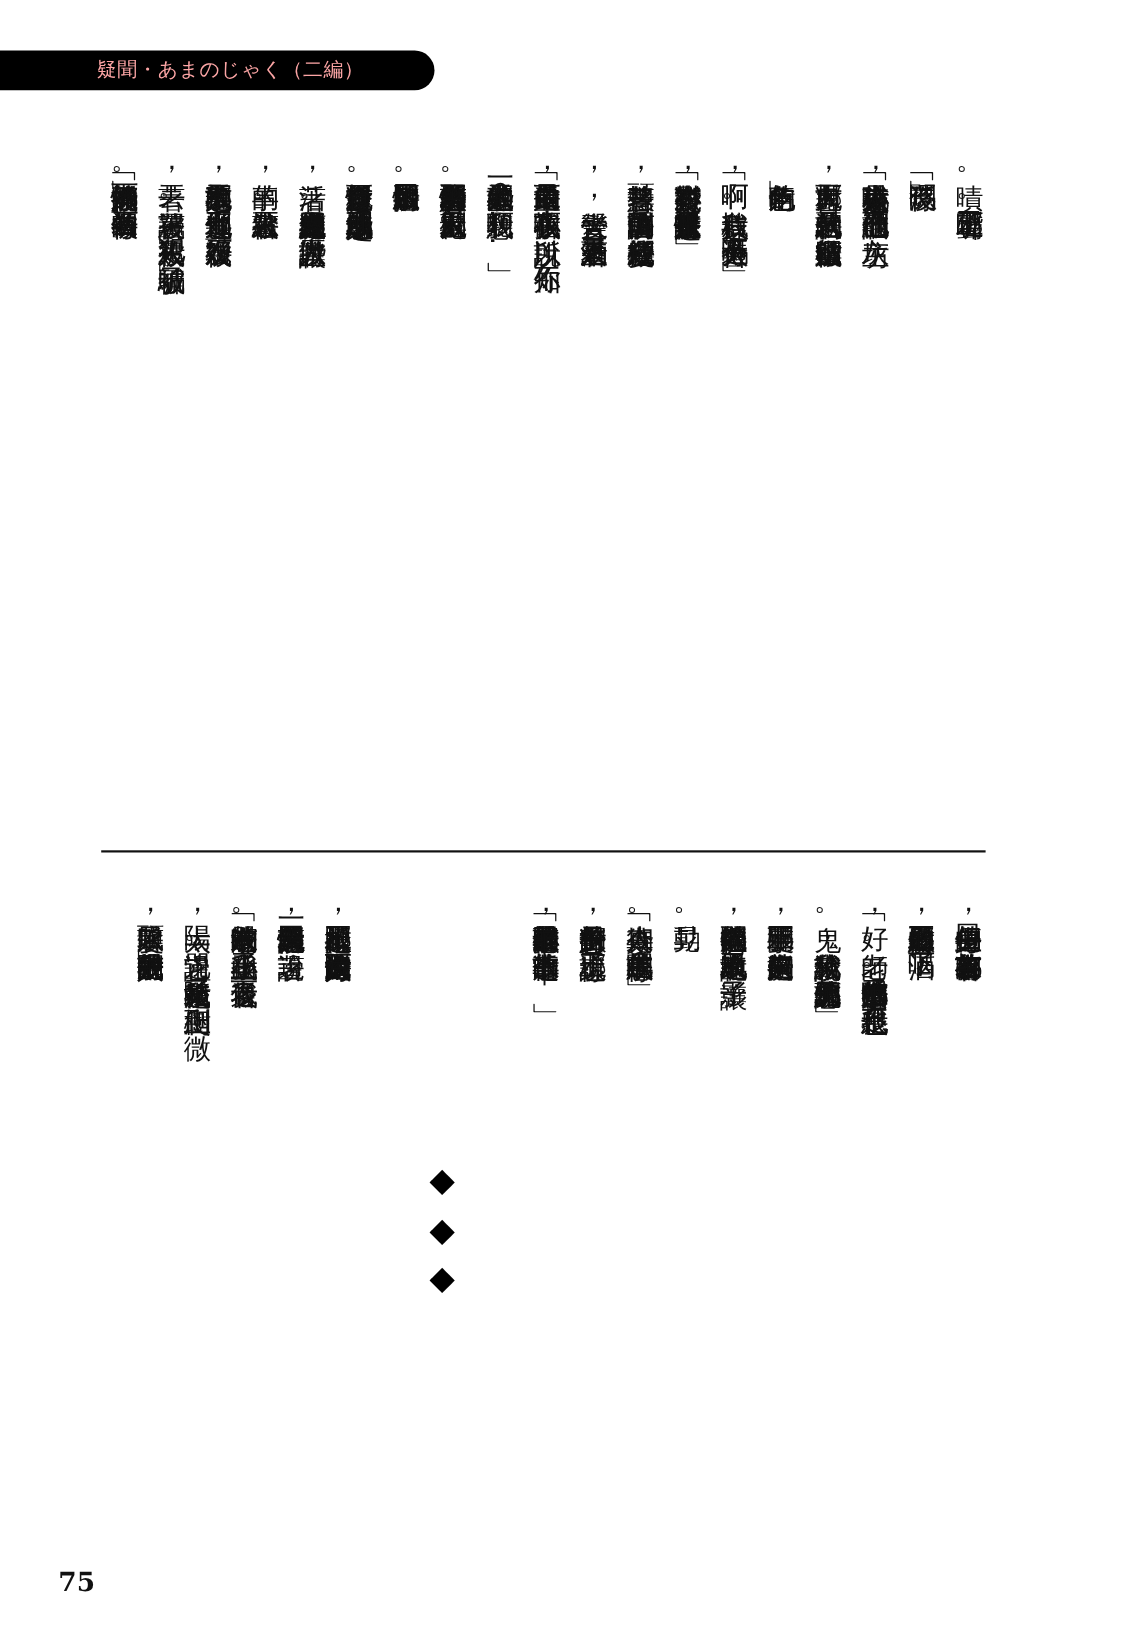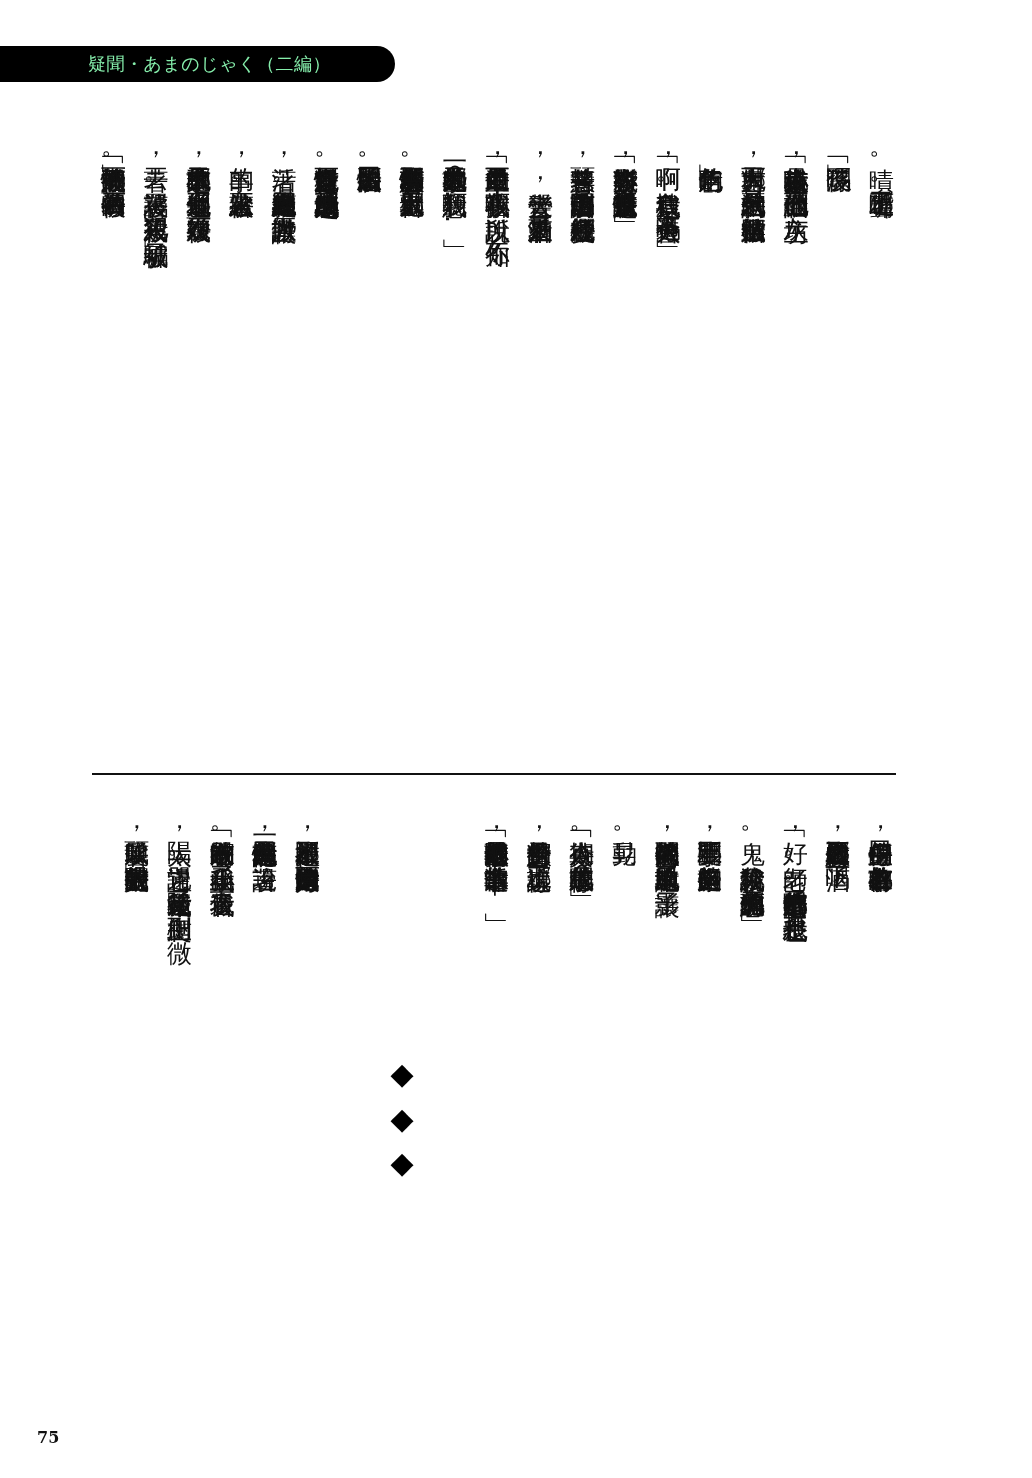--- a/index.html
+++ b/index.html
@@ -24,21 +24,21 @@
       background: #000000;
       border-radius: 0 18px 18px 0;
     }
     .header-title {
       position: absolute;
       left: 88px;
       top: 7px;
       font-family: "DejaVu Serif", "Liberation Serif", serif;
       font-size: 18px;
       line-height: 22px;
-      color: #86efac;
+      color: #fca5a5;
       letter-spacing: 0.5px;
       white-space: nowrap;
     }
     .vblock {
       position: absolute;
       writing-mode: vertical-rl;
       text-orientation: mixed;
       font-size: 25px;
       letter-spacing: 0;
       height: 600px;
@@ -77,25 +77,25 @@
     }
     .scene-break .mark {
       display: block;
       font-size: 30px;
       line-height: 44.5px;
       height: 44.5px;
       color: #000000;
     }
     .page-number {
       position: absolute;
-      left: 37px;
+      left: 53px;
       top: 1426px;
       font-family: "DejaVu Serif", "Liberation Serif", serif;
       font-weight: bold;
-      font-size: 16px;
+      font-size: 24px;
       line-height: 24px;
       color: #111111;
     }
   </style>
 </head>
 <body>
 
 <div class="header-bar">
   <span class="header-title">疑聞・あまのじゃく（二編）</span>
 </div>

